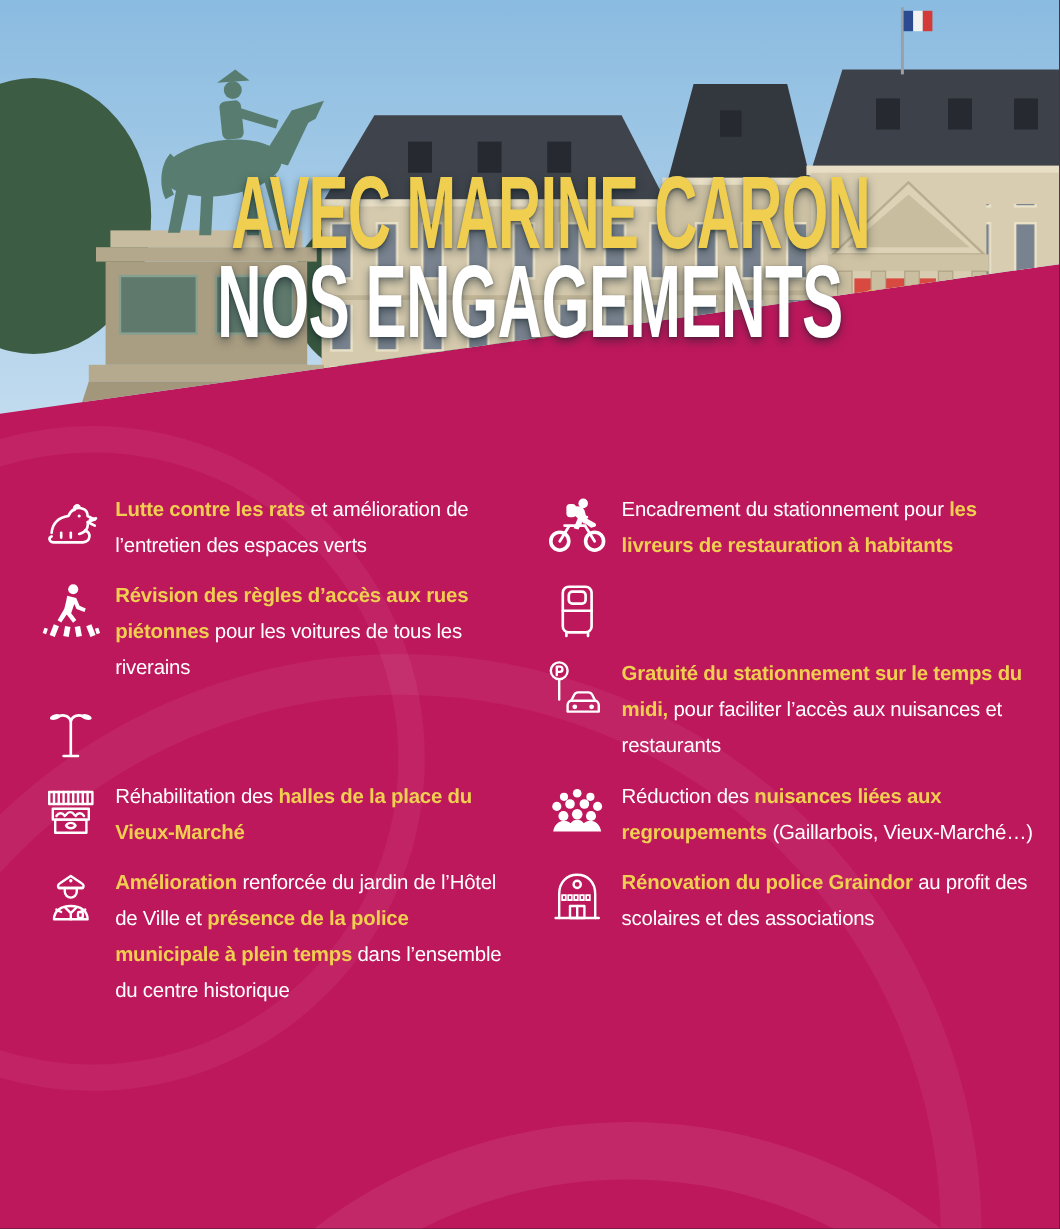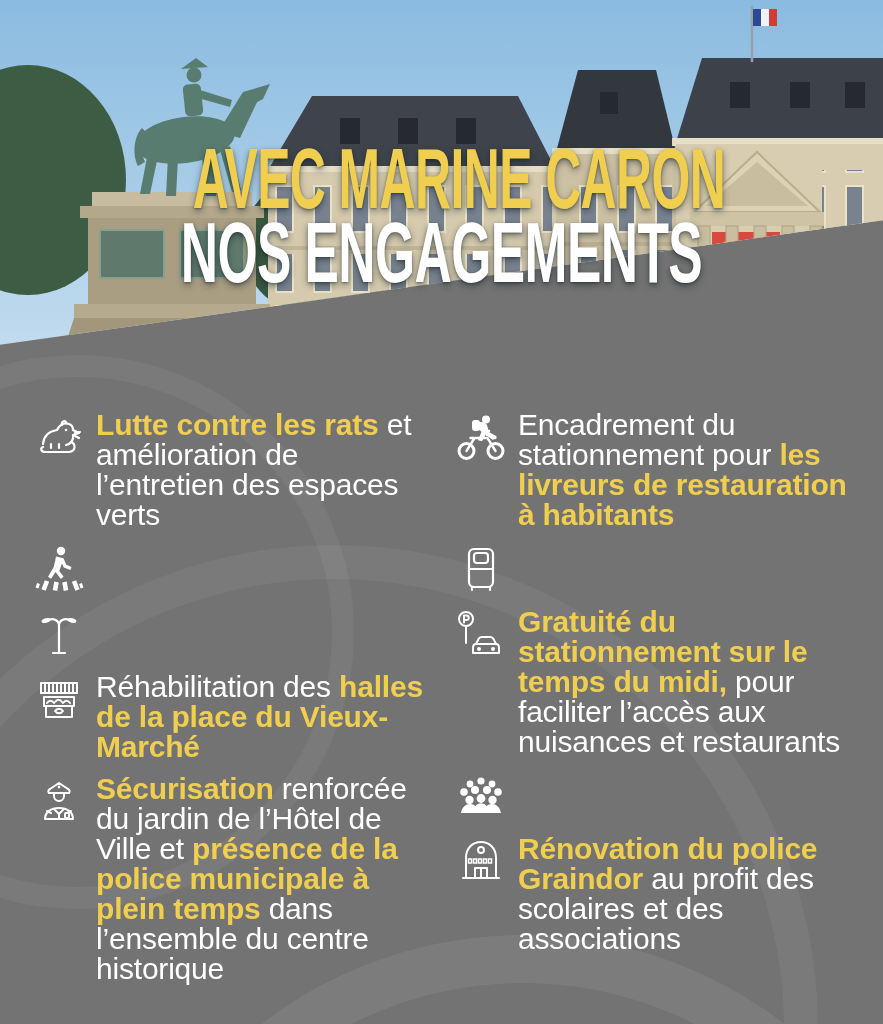--- a/index.html
+++ b/index.html
@@ -1,18 +1,18 @@
 <!DOCTYPE html>
 <html lang="fr"><head>
 <meta charset="utf-8">
 <style>
   html,body{margin:0;padding:0;background:#222;}
   .page{
     position:relative;width:883px;height:1024px;overflow:hidden;
-    background:#737373;
+    background:#be185d;
     font-family:"Liberation Sans",sans-serif;
     -webkit-font-smoothing:antialiased;
   }
   
   .ring{position:absolute;border-radius:50%;pointer-events:none;}
   .r1{left:-200px;top:355px;width:510px;height:510px;border:22px solid rgba(255,255,255,.05);}
   .r2{left:95px;top:935px;width:760px;height:760px;border:48px solid rgba(255,255,255,.07);}
   .r3{left:-150px;top:545px;width:900px;height:900px;border:34px solid rgba(255,255,255,.055);}
   
   .photo{
@@ -32,21 +32,21 @@
   .t2 span{color:#ffffff;transform:scaleX(.60);}
   .t3 span{color:#ffffff;transform:scaleX(.57);}
   
   .content{position:absolute;left:33px;right:18px;top:410px;display:flex;gap:26px;z-index:4;}
   .col{display:flex;flex-direction:column;gap:12px;}
   .col-left{flex:0 0 396px;}
   .col-right{flex:1;}
   .item{display:flex;gap:11px;align-items:flex-start;}
   .icon{flex:0 0 52px;height:52px;margin-top:1px;}
   .icon svg{width:52px;height:52px;display:block;}
-  .itext{margin:0;font-size:30px;line-height:30px;color:#ffffff;letter-spacing:-.2px;}
+  .itext{margin:0;font-size:17px;line-height:30px;color:#ffffff;letter-spacing:-.2px;}
   .hl{color:#f0cf50;font-weight:700;}
 </style>
 </head>
 <body>
 
 <div class="page">
 
   <div class="ring r1"></div>
   <div class="ring r2"></div>
   <div class="ring r3"></div>
@@ -180,20 +180,21 @@
                 <path d="M23 13.5l7.5 1.8 2.8 6.5 5.2 2.3-1.1 2.9-6.6-2.6-1.9-4-2.6 7.6 4.3 5.6-2.7 2.4-5.3-7-4.6 6.7-3-1.9 5.6-9.6 1.7-7z"></path>
               </g>
               <g stroke="#fff" stroke-width="4.6">
                 <path d="M14 38l-3.5 9M23.5 39l-1.5 8.5M31.5 39l1.5 8.5M41 38l3.5 9"></path>
               </g>
               <g stroke="#fff" stroke-width="3">
                 <path d="M5.5 40.5L4 45M47.5 40.5L49 45"></path>
               </g>
             </svg>
           </span>
+          <p class="itext"><span class="hl">Révision des règles d’accès aux rues piétonnes</span><span> pour les voitures de tous les riverains</span></p>
         </div>
         <div class="item">
           <span class="icon">
             <svg viewBox="0 0 52 52">
               <g fill="none" stroke="#fff" stroke-width="2.2" stroke-linecap="round">
                 <path d="M26 16v28M20 45h12"></path>
                 <path d="M26 16c-1-4-6-6-10-4M26 16c1-4 6-6 10-4"></path>
               </g>
               <ellipse cx="13" cy="12.5" rx="4.5" ry="2.2" fill="#fff" transform="rotate(-15 13 12.5)"></ellipse>
               <ellipse cx="39" cy="12.5" rx="4.5" ry="2.2" fill="#fff" transform="rotate(15 39 12.5)"></ellipse>
@@ -224,21 +225,21 @@
                 <path d="M21 18v3a5 5 0 0010 0v-3"></path>
                 <path d="M12 44c0-7 6-11 14-11s14 4 14 11z"></path>
                 <path d="M21 34l5 5 5-5"></path>
                 <path d="M26 40v4"></path>
                 <path d="M14 36l4 2M38 36l-4 2"></path>
                 <rect x="32" y="38" width="4" height="5" rx="1"></rect>
               </g>
               <circle cx="26" cy="12" r="1.4" fill="#fff"></circle>
             </svg>
           </span>
-          <p class="itext"><span class="hl">Sécurisation</span><span> renforcée du jardin de l’Hôtel de Ville et </span><span class="hl">présence de la police municipale à plein temps</span><span> dans l’ensemble du centre historique</span></p>
+          <p class="itext"><span class="hl">Amélioration</span><span> renforcée du jardin de l’Hôtel de Ville et </span><span class="hl">présence de la police municipale à plein temps</span><span> dans l’ensemble du centre historique</span></p>
         </div>
       </div>
     <div class="col col-right">
         <div class="item">
           <span class="icon">
             <svg viewBox="0 0 52 52">
               <g fill="none" stroke="#fff" stroke-width="3">
                 <circle cx="11.5" cy="40" r="7.5"></circle>
                 <circle cx="40.5" cy="40" r="7.5"></circle>
               </g>
@@ -293,20 +294,21 @@
                 <circle cx="20" cy="20" r="4"></circle>
                 <circle cx="32" cy="20" r="4"></circle>
                 <circle cx="43" cy="22" r="3.8"></circle>
                 <circle cx="14.5" cy="30" r="4.2"></circle>
                 <circle cx="26" cy="28.5" r="4.4"></circle>
                 <circle cx="37.5" cy="30" r="4.2"></circle>
                 <path d="M6 43c1-6 5-9 9-9 2.5 0 4 .8 5.5 2 1.5-1.8 3.3-2.8 5.5-2.8s4 1 5.5 2.8c1.5-1.2 3-2 5.5-2 4 0 8 3 9 9z"></path>
               </g>
             </svg>
           </span>
+          <p class="itext"><span>Réduction des </span><span class="hl">nuisances liées aux regroupements</span><span> (Gaillarbois, Vieux-Marché…)</span></p>
         </div>
         <div class="item">
           <span class="icon">
             <svg viewBox="0 0 52 52">
               <g fill="none" stroke="#fff" stroke-width="2" stroke-linecap="round" stroke-linejoin="round">
                 <path d="M11 43V23c0-10 6.5-16 15-16s15 6 15 16v20"></path>
                 <path d="M8 43h36"></path>
                 <circle cx="26" cy="15" r="3"></circle>
                 <rect x="20" y="33" width="12" height="10"></rect>
                 <path d="M26 33v10"></path>

